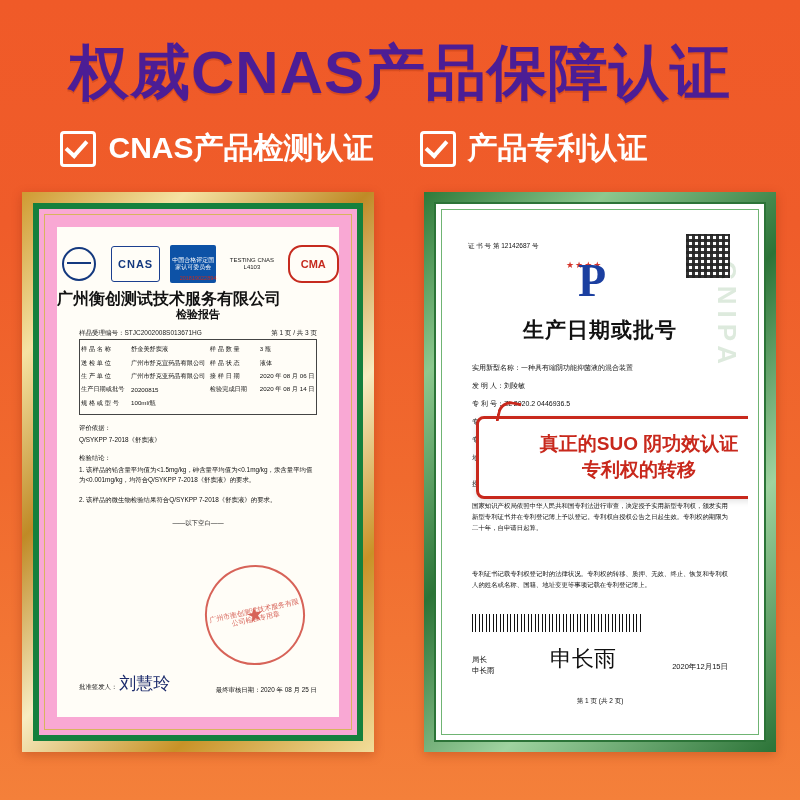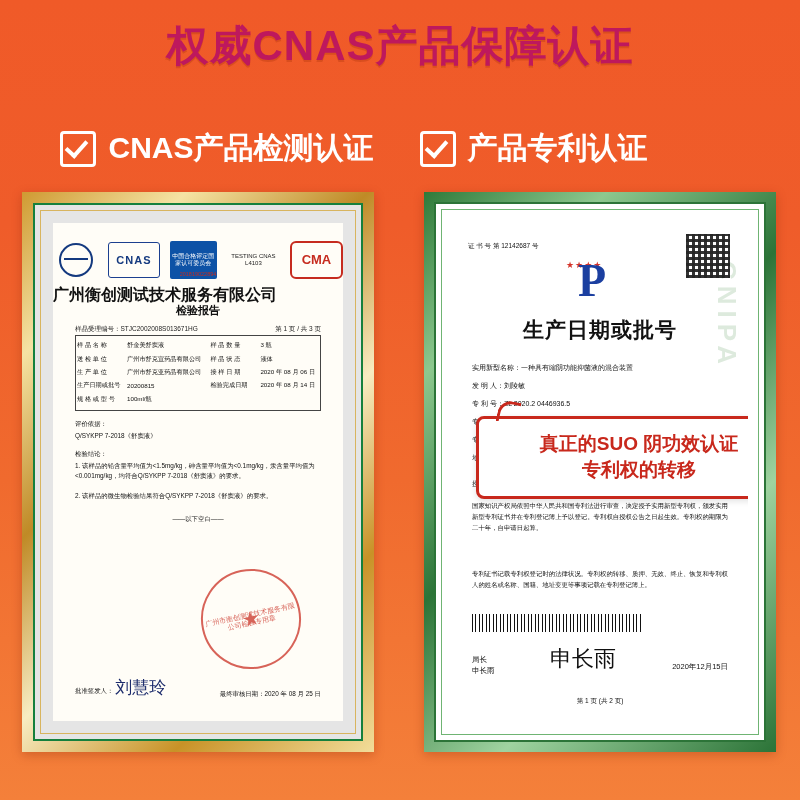--- a/index.html
+++ b/index.html
@@ -6,22 +6,22 @@
   body{
     width:800px;height:800px;overflow:hidden;
     font-family:"Liberation Sans","DejaVu Sans",sans-serif;
     background:linear-gradient(180deg,#f05a28 0%,#ef5c2a 28%,#f06a2e 60%,#f4803a 100%);
     position:relative;
   }
   .page{position:absolute;inset:0;}
 
   
   .headline{
-    position:absolute;top:24px;left:0;width:800px;text-align:center;
-    font-size:42px;font-weight:bold;color:#be185d;letter-spacing:1px;
+    position:absolute;top:41px;left:0;width:800px;text-align:center;
+    font-size:60px;font-weight:bold;color:#4c1d95;letter-spacing:1px;
     line-height:1.05;white-space:nowrap;
     text-shadow:0 2px 0 rgba(150,40,0,.25);
   }
   .subrow{
     position:absolute;top:128px;left:0;width:708px;
     display:flex;justify-content:center;align-items:center;gap:46px;
   }
   .subitem{display:flex;align-items:center;gap:12px;}
   .checkbox{
     width:30px;height:30px;border:3px solid #fff;border-radius:4px;
@@ -43,21 +43,21 @@
   .cert.right{left:424px;}
 
   
   .gold-outer{
     position:absolute;inset:0;
     background:linear-gradient(135deg,#d9a23a,#f3dd92 20%,#c98f2b 40%,#f6e6aa 60%,#cf9930 80%,#eed municipality);
     background:linear-gradient(135deg,#cf9a32,#f5e3a4 18%,#bf8a26 38%,#f7ecc2 58%,#c89227 78%,#f2dd9a 100%);
     padding:11px;box-sizing:border-box;
   }
   .gold-inner{
-    position:absolute;inset:11px;border:2px solid #15803d;background:#e5e5e5;text-decoration:underline;
+    position:absolute;inset:11px;border:6px solid #15803d;background:#f9a8d4;text-decoration:underline;
   }
   .gold-inner2{position:absolute;inset:5px;border:1px solid #d8b45e;}
   .paper{position:absolute;inset:18px;background:#fffdf7;overflow:hidden;}
 
   
   .green-outer{
     position:absolute;inset:0;
     background:linear-gradient(135deg,#2f7a3a,#8dc88f 20%,#2c7438 45%,#9fd3a0 70%,#2b7337 100%);
     padding:10px;box-sizing:border-box;
   }
@@ -67,21 +67,21 @@
 
   
   .logos{position:absolute;top:18px;left:0;width:100%;display:flex;justify-content:center;align-items:center;gap:10px;}
   .logo{height:34px;display:flex;align-items:center;justify-content:center;font-size:7px;color:#1b3f8f;text-align:center;line-height:1.1;}
   .logo.ilac{width:48px;border:0;}
   .ilac-circle{width:30px;height:30px;border-radius:50%;border:2px solid #14397f;position:relative;}
   .ilac-circle:before{content:"";position:absolute;left:3px;top:13px;width:24px;height:2px;background:#14397f;}
   .logo.cnas{width:52px;border:1px solid #1b3f8f;border-radius:3px;font-size:11px;font-weight:bold;letter-spacing:1px;color:#14397f;}
   .logo.cma-blue{width:46px;background:#0d52a6;color:#fff;font-size:6px;padding:2px;border-radius:2px;}
   .logo.testing{width:56px;font-size:6px;color:#222;}
-  .logo.cma-red{width:52px;border:2px solid #c62b1f;color:#c62b1f;font-weight:bold;font-size:13px;border-radius:6px;}
+  .logo.cma-red{width:52px;border:2px solid #c62b1f;color:#c62b1f;font-weight:bold;font-size:11px;border-radius:14px;}
 
   .org{position:absolute;top:62px;left:0;width:100%;text-align:left;font-size:16px;color:#111;font-weight:bold;font-family:"Liberation Serif","DejaVu Serif",serif;}
   .doctype{position:absolute;top:80px;left:0;width:100%;text-align:center;font-size:11px;color:#111;font-weight:bold;font-family:"Liberation Serif","DejaVu Serif",serif;}
 
   .sampleline{position:absolute;top:102px;left:22px;right:22px;display:flex;justify-content:space-between;font-size:6.5px;color:#222;}
   .rule{position:absolute;left:22px;right:22px;height:1px;background:#333;}
 
   .infotable{position:absolute;top:116px;left:22px;right:22px;font-size:6.2px;color:#111;border-collapse:collapse;width:calc(100% - 44px);}
   .infotable td{padding:2.2px 2px;vertical-align:middle;}
   .infotable td.k{width:46px;color:#111;}

